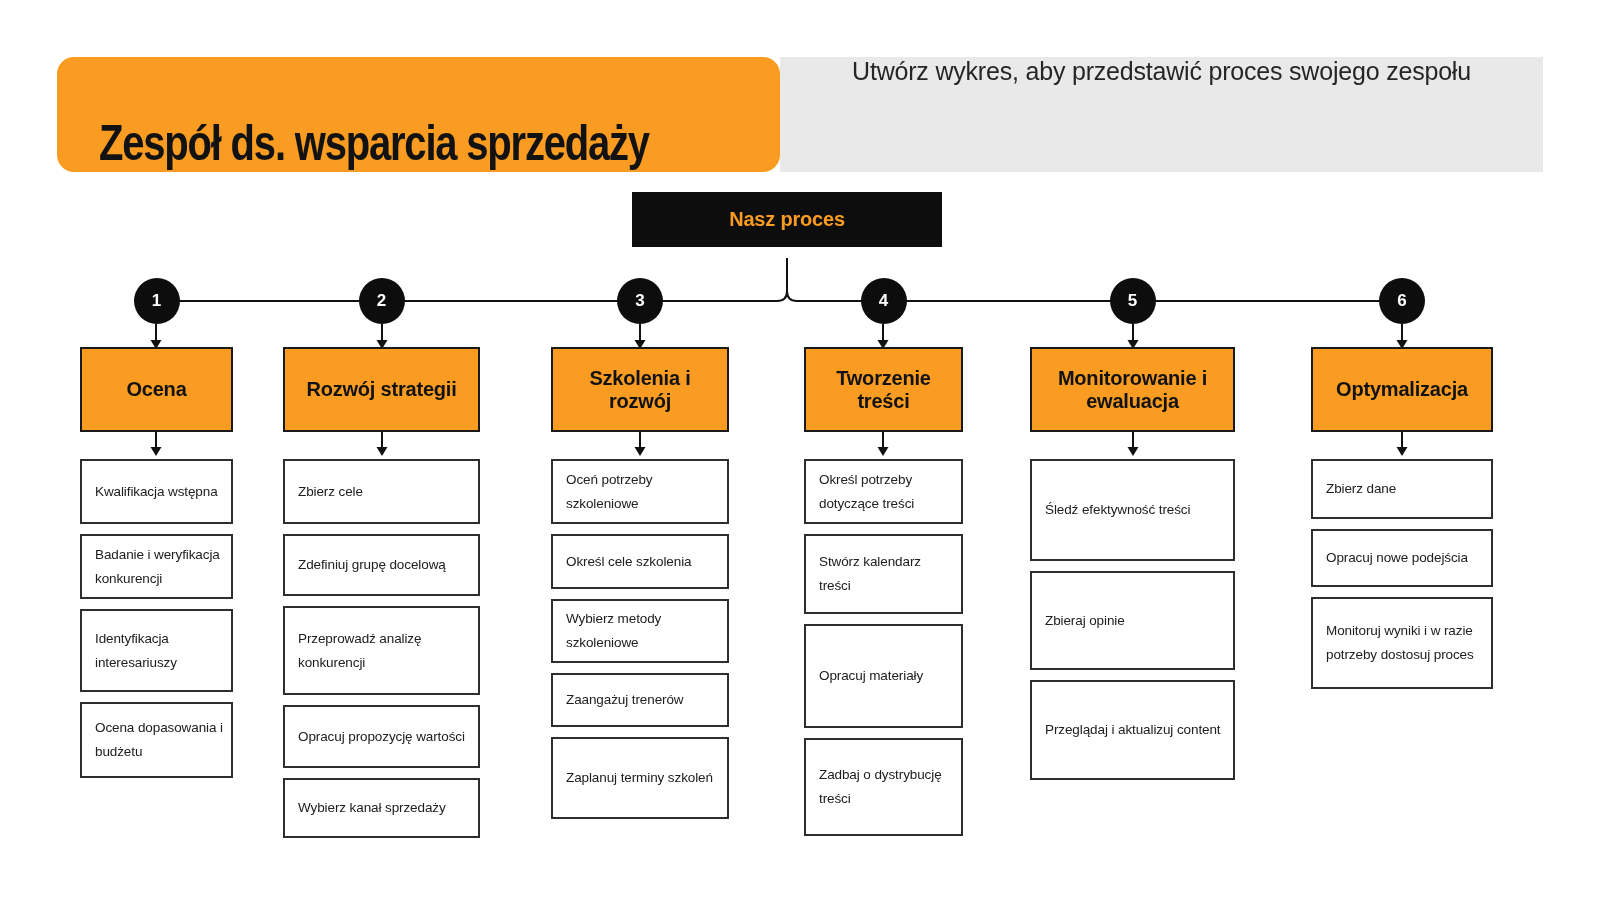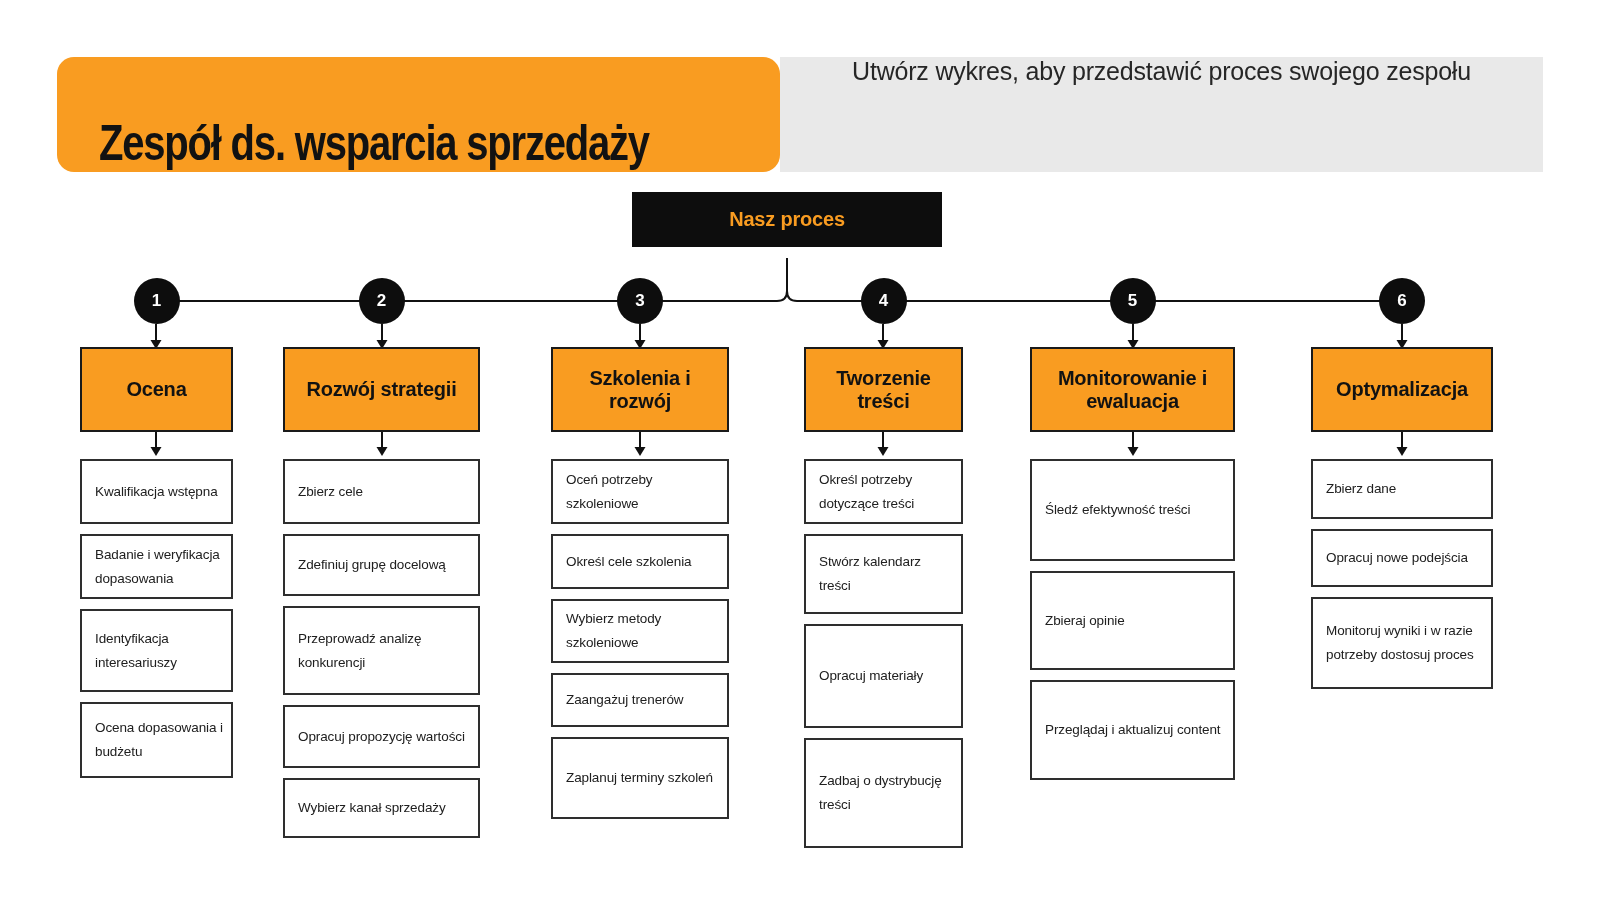--- a/index.html
+++ b/index.html
@@ -84,21 +84,21 @@
 
   .col-2 .step:nth-child(1){height:65px} .col-2 .step:nth-child(2){height:62px}
   .col-2 .step:nth-child(3){height:89px} .col-2 .step:nth-child(4){height:63px}
   .col-2 .step:nth-child(5){height:60px}
 
   .col-3 .step:nth-child(1){height:65px} .col-3 .step:nth-child(2){height:55px}
   .col-3 .step:nth-child(3){height:64px} .col-3 .step:nth-child(4){height:54px}
   .col-3 .step:nth-child(5){height:82px}
 
   .col-4 .step:nth-child(1){height:65px} .col-4 .step:nth-child(2){height:80px}
-  .col-4 .step:nth-child(3){height:104px} .col-4 .step:nth-child(4){height:110px}
+  .col-4 .step:nth-child(3){height:104px} .col-4 .step:nth-child(4){height:98px}
 
   .col-5 .step:nth-child(1){height:102px} .col-5 .step:nth-child(2){height:99px}
   .col-5 .step:nth-child(3){height:100px}
 
   .col-6 .step:nth-child(1){height:60px} .col-6 .step:nth-child(2){height:58px}
   .col-6 .step:nth-child(3){height:92px} .col-6 .step:nth-child(4){height:85px}
 </style>
 </head>
 <body>
 
@@ -162,21 +162,21 @@
         <span class="num">1</span>
       </div>
       <div class="col-head">
         <span>Ocena</span>
       </div>
       <div class="steps">
           <div class="step">
       <span>Kwalifikacja wstępna</span>
     </div>
           <div class="step">
-      <span>Badanie i weryfikacja dopasowania</span>
+      <span>Badanie i weryfikacja konkurencji</span>
     </div>
           <div class="step">
       <span>Identyfikacja interesariuszy</span>
     </div>
           <div class="step">
       <span>Ocena dopasowania i budżetu</span>
     </div>
         </div>
     </div>
       <div class="col col-2">

